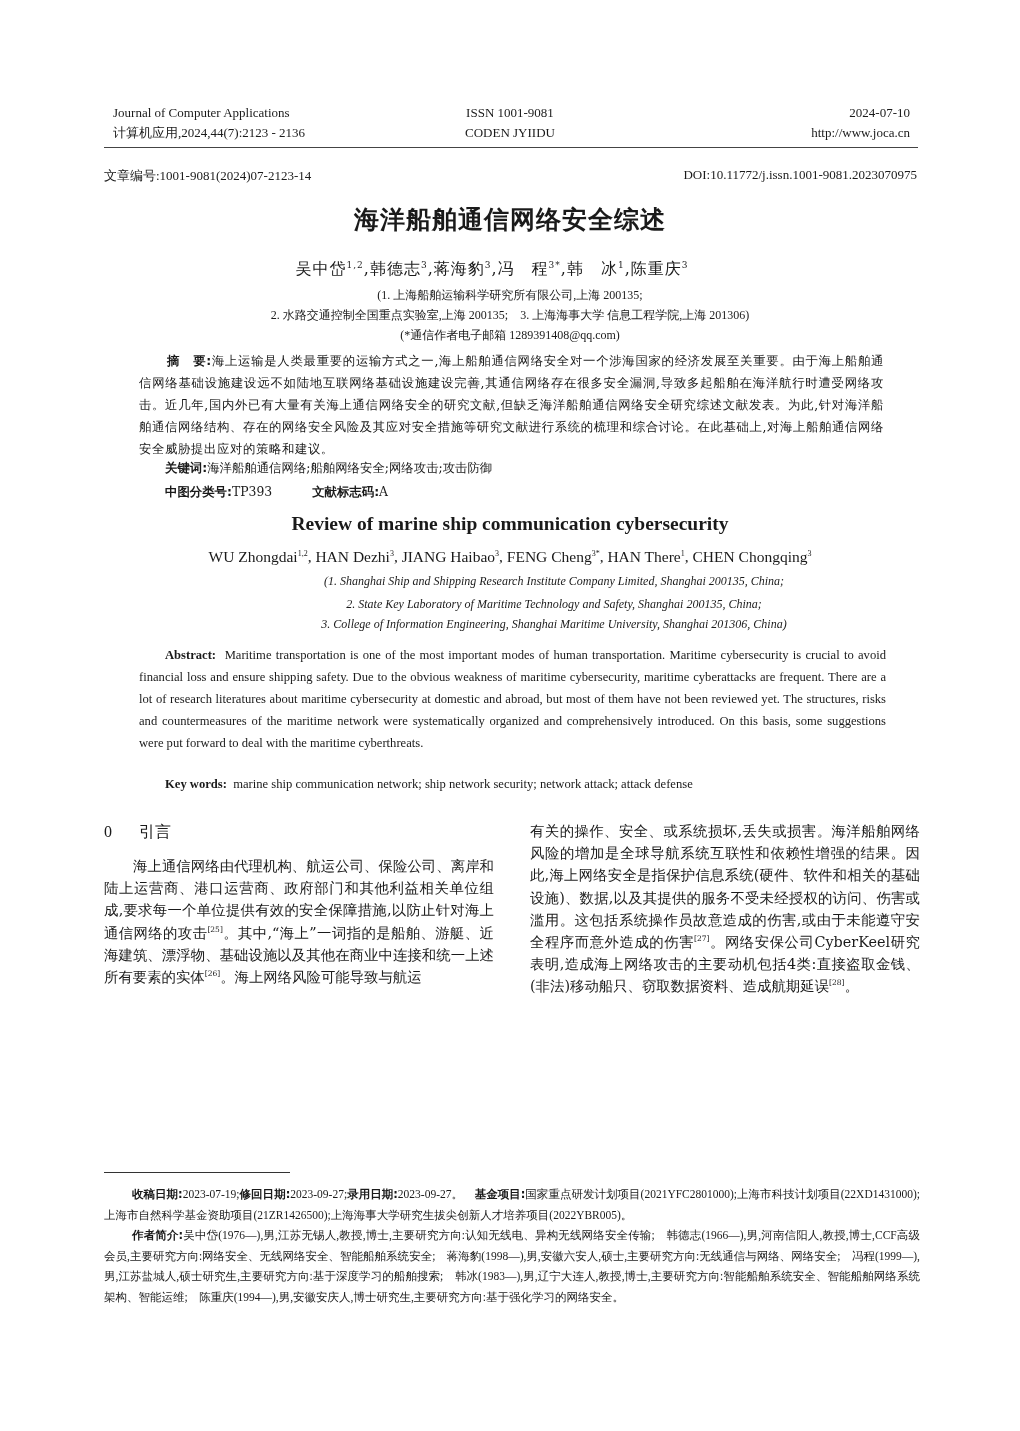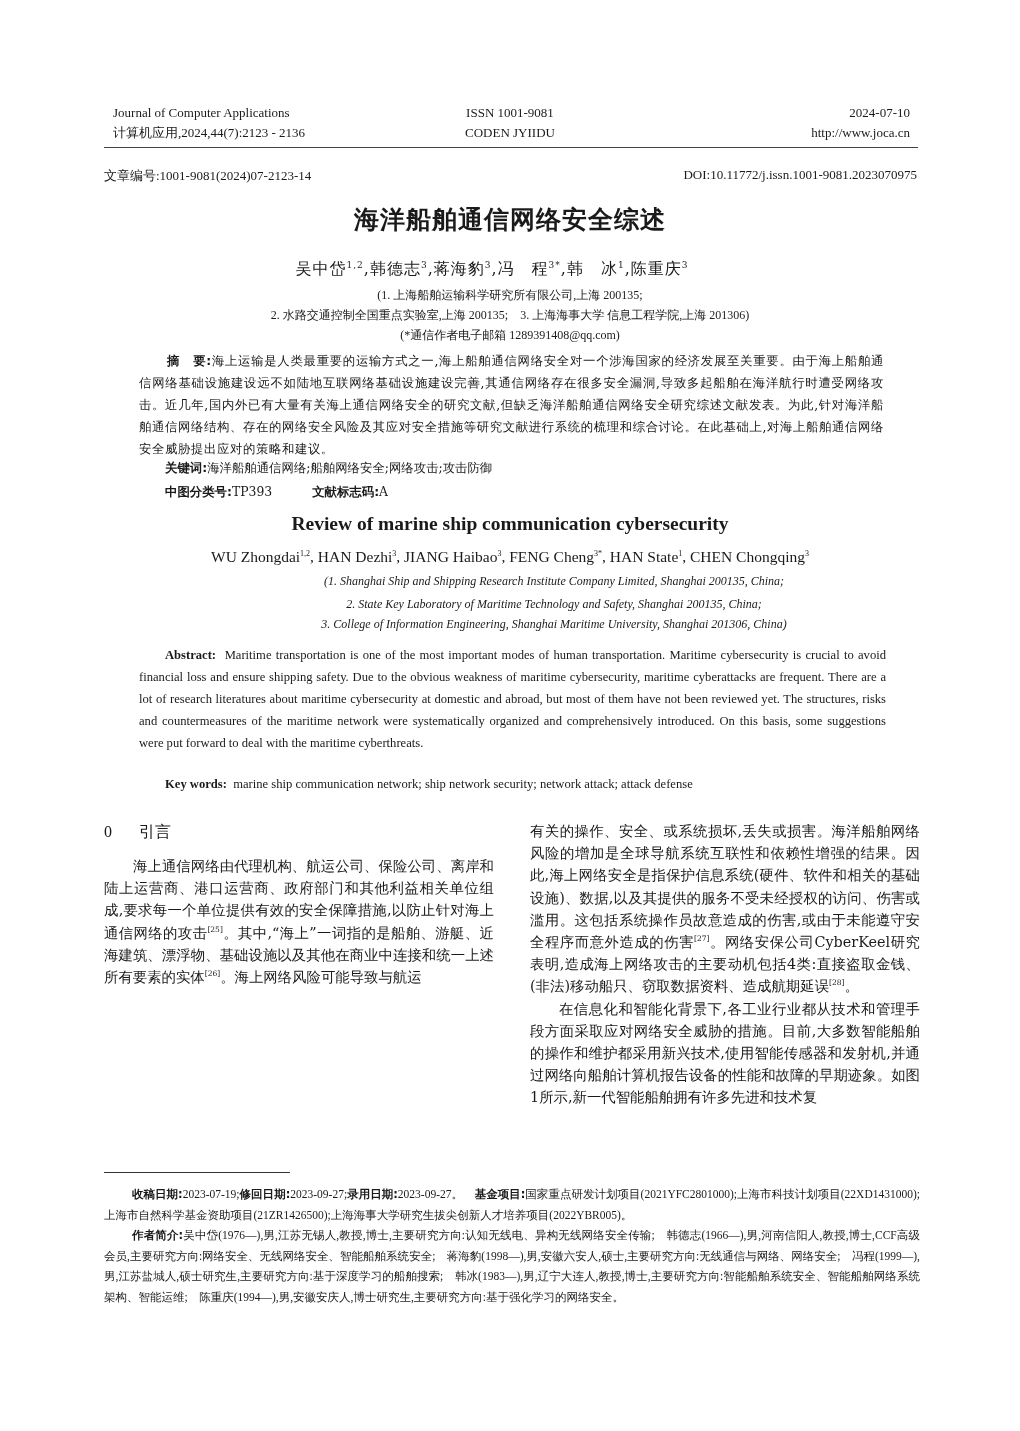--- a/index.html
+++ b/index.html
@@ -95,21 +95,21 @@
   <span class="lbl">摘　要:</span><span>海上运输是人类最重要的运输方式之一,海上船舶通信网络安全对一个涉海国家的经济发展至关重要。由于海上船舶通信网络基础设施建设远不如陆地互联网络基础设施建设完善,其通信网络存在很多安全漏洞,导致多起船舶在海洋航行时遭受网络攻击。近几年,国内外已有大量有关海上通信网络安全的研究文献,但缺乏海洋船舶通信网络安全研究综述文献发表。为此,针对海洋船舶通信网络结构、存在的网络安全风险及其应对安全措施等研究文献进行系统的梳理和综合讨论。在此基础上,对海上船舶通信网络安全威胁提出应对的策略和建议。</span>
 </div>
 <div class="abs kw-cn">
   <span class="lbl">关键词:</span><span>海洋船舶通信网络;船舶网络安全;网络攻击;攻击防御</span>
 </div>
 <div class="abs cls-cn">
   <span class="lbl">中图分类号:</span><span>TP393</span><span class="gap"></span><span class="lbl">文献标志码:</span><span>A</span>
 </div>
 
 <div class="abs title-en">Review of marine ship communication cybersecurity</div>
-<div class="abs authors-en" id="authors-en"><span>WU Zhongdai</span><sup>1,2</sup>,  <span>HAN Dezhi</span><sup>3</sup>,  <span>JIANG Haibao</span><sup>3</sup>,  <span>FENG Cheng</span><sup>3*</sup>,  <span>HAN State</span><sup>1</sup>,  <span>CHEN Chongqing</span><sup>3</sup></div>
+<div class="abs authors-en" id="authors-en"><span>WU Zhongdai</span><sup>1,2</sup>,  <span>HAN Dezhi</span><sup>3</sup>,  <span>JIANG Haibao</span><sup>3</sup>,  <span>FENG Cheng</span><sup>3*</sup>,  <span>HAN There</span><sup>1</sup>,  <span>CHEN Chongqing</span><sup>3</sup></div>
 <div class="abs affil-en affil-en1"><i>(1. Shanghai Ship and Shipping Research Institute Company Limited, Shanghai 200135, China;</i></div>
 <div class="abs affil-en affil-en2"><i>2. State Key Laboratory of Maritime Technology and Safety, Shanghai 200135, China;</i></div>
 <div class="abs affil-en affil-en3"><i>3. College of Information Engineering, Shanghai Maritime University, Shanghai 201306, China)</i></div>
 
 <div class="abs abstract-en">
   <span class="en-lbl">Abstract:</span>&nbsp;&nbsp;<span>Maritime transportation is one of the most important modes of human transportation. Maritime cybersecurity is crucial to avoid financial loss and ensure shipping safety. Due to the obvious weakness of maritime cybersecurity, maritime cyberattacks are frequent. There are a lot of research literatures about maritime cybersecurity at domestic and abroad, but most of them have not been reviewed yet. The structures, risks and countermeasures of the maritime network were systematically organized and comprehensively introduced. On this basis, some suggestions were put forward to deal with the maritime cyberthreats.</span>
 </div>
 <div class="abs kw-en">
   <span class="en-lbl">Key words:</span>&nbsp;&nbsp;<span>marine ship communication network; ship network security; network attack; attack defense</span>
 </div>
@@ -121,23 +121,20 @@
 <div class="abs col col-left">
   <p class="ind">
     <span>海上通信网络由代理机构、航运公司、保险公司、离岸和陆上运营商、港口运营商、政府部门和其他利益相关单位组成,要求每一个单位提供有效的安全保障措施,以防止针对海上通信网络的攻击</span><sup>[25]</sup><span id="p2-left-tail"><span>。其中,“海上”一词指的是船舶、游艇、近海建筑、漂浮物、基础设施以及其他在商业中连接和统一上述所有要素的实体</span><sup>[26]</sup><span>。海上网络风险可能导致与航运</span></span>
   </p>
 </div>
 
 <div class="abs col col-right">
   <p>
     <span id="p2-right-head">有关的操作、安全、或系统损坏,丢失或损害。海洋船舶网络风险的增加是全球导航系统互联性和依赖性增强的结果。因此,海上网络安全是指保护信息系统(硬件、软件和相关的基础设施)、数据,以及其提供的服务不受未经授权的访问、伤害或滥用。这包括系统操作员故意造成的伤害,或由于未能遵守安全程序而意外造成的伤害</span><sup>[27]</sup><span>。网络安保公司CyberKeel研究表明,造成海上网络攻击的主要动机包括4类:直接盗取金钱、(非法)移动船只、窃取数据资料、造成航期延误</span><sup>[28]</sup><span>。</span>
   </p>
-  <p class="ind">
-    <span>在信息化和智能化背景下,各工业行业都从技术和管理手段方面采取应对网络安全威胁的措施。目前,大多数智能船舶的操作和维护都采用新兴技术,使用智能传感器和发射机,并通过网络向船舶计算机报告设备的性能和故障的早期迹象。如图1所示,新一代智能船舶拥有许多先进和技术复</span>
-  </p>
 </div>
 
 <div class="abs foot-rule"></div>
 <div class="abs foot foot-1">
   <span class="lbl">收稿日期:</span><span>2023-07-19;</span><span class="lbl">修回日期:</span><span>2023-09-27;</span><span class="lbl">录用日期:</span><span>2023-09-27。</span>&nbsp;&nbsp;&nbsp;&nbsp;<span class="lbl">基金项目:</span><span>国家重点研发计划项目(2021YFC2801000);上海市科技计划项目(22XD1431000);上海市自然科学基金资助项目(21ZR1426500);上海海事大学研究生拔尖创新人才培养项目(2022YBR005)。</span>
 </div>
 <div class="abs foot foot-2">
   <span class="lbl">作者简介:</span><span>吴中岱(1976—),男,江苏无锡人,教授,博士,主要研究方向:认知无线电、异构无线网络安全传输;　韩德志(1966—),男,河南信阳人,教授,博士,CCF高级会员,主要研究方向:网络安全、无线网络安全、智能船舶系统安全;　蒋海豹(1998—),男,安徽六安人,硕士,主要研究方向:无线通信与网络、网络安全;　冯程(1999—),男,江苏盐城人,硕士研究生,主要研究方向:基于深度学习的船舶搜索;　韩冰(1983—),男,辽宁大连人,教授,博士,主要研究方向:智能船舶系统安全、智能船舶网络系统架构、智能运维;　陈重庆(1994—),男,安徽安庆人,博士研究生,主要研究方向:基于强化学习的网络安全。</span>
 </div>
 

